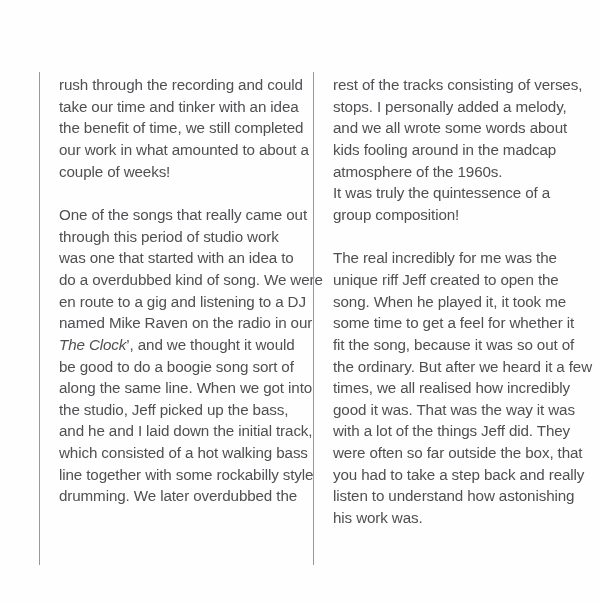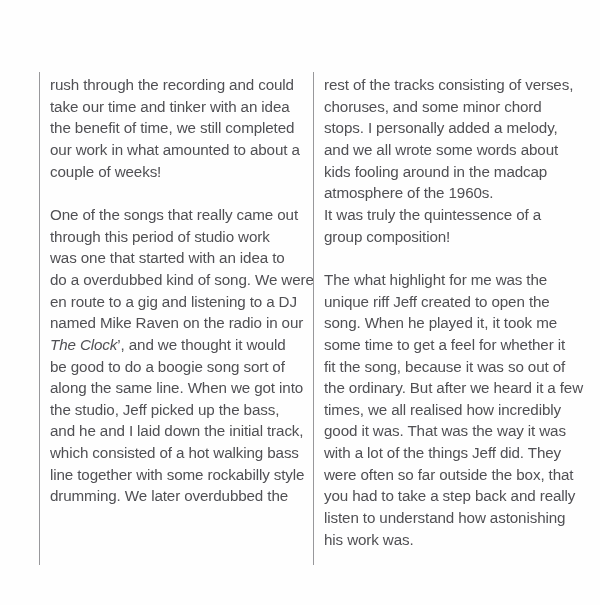--- a/index.html
+++ b/index.html
@@ -18,21 +18,21 @@
     height: 605px;
     background: var(--bg, #fefefe);
   }
   .text-col {
     position: absolute;
     top: 72px;
     height: 493px;
     width: 258px;
     box-sizing: border-box;
     border-left: 1px solid var(--rule, #98989b);
-    padding: 2px 0 0 10px;
+    padding: 2px 0 0 19px;
   }
   .text-col.left  { left: 39px; }
   .text-col.right { left: 313px; }
   .paragraph { margin: 0 0 21.65px 0; }
   .paragraph:last-child { margin-bottom: 0; }
   .text-line {
     white-space: nowrap;
     font-size: 15.2px;
     line-height: 21.65px;
     letter-spacing: -0.12px;
@@ -65,30 +65,29 @@
         <div class="text-line"><span>the studio, Jeff picked up the bass,</span></div>
         <div class="text-line"><span>and he and I laid down the initial track,</span></div>
         <div class="text-line"><span>which consisted of a hot walking bass</span></div>
         <div class="text-line"><span>line together with some rockabilly style</span></div>
         <div class="text-line"><span>drumming. We later overdubbed the</span></div>
       </div>
     </div>
   <div class="text-col right">
       <div class="paragraph">
         <div class="text-line"><span>rest of the tracks consisting of verses,</span></div>
-        <div class="text-line"><span>choruses, and some minor chord</span></div>
         <div class="text-line"><span>stops. I personally added a melody,</span></div>
         <div class="text-line"><span>and we all wrote some words about</span></div>
         <div class="text-line"><span>kids fooling around in the madcap</span></div>
         <div class="text-line"><span>atmosphere of the 1960s.</span></div>
         <div class="text-line"><span>It was truly the quintessence of a</span></div>
         <div class="text-line"><span>group composition!</span></div>
       </div>
       <div class="paragraph">
-        <div class="text-line"><span>The what highlight for me was the</span></div>
+        <div class="text-line"><span>The real incredibly for me was the</span></div>
         <div class="text-line"><span>unique riff Jeff created to open the</span></div>
         <div class="text-line"><span>song. When he played it, it took me</span></div>
         <div class="text-line"><span>some time to get a feel for whether it</span></div>
         <div class="text-line"><span>fit the song, because it was so out of</span></div>
         <div class="text-line"><span>the ordinary. But after we heard it a few</span></div>
         <div class="text-line"><span>times, we all realised how incredibly</span></div>
         <div class="text-line"><span>good it was. That was the way it was</span></div>
         <div class="text-line"><span>with a lot of the things Jeff did. They</span></div>
         <div class="text-line"><span>were often so far outside the box, that</span></div>
         <div class="text-line"><span>you had to take a step back and really</span></div>

